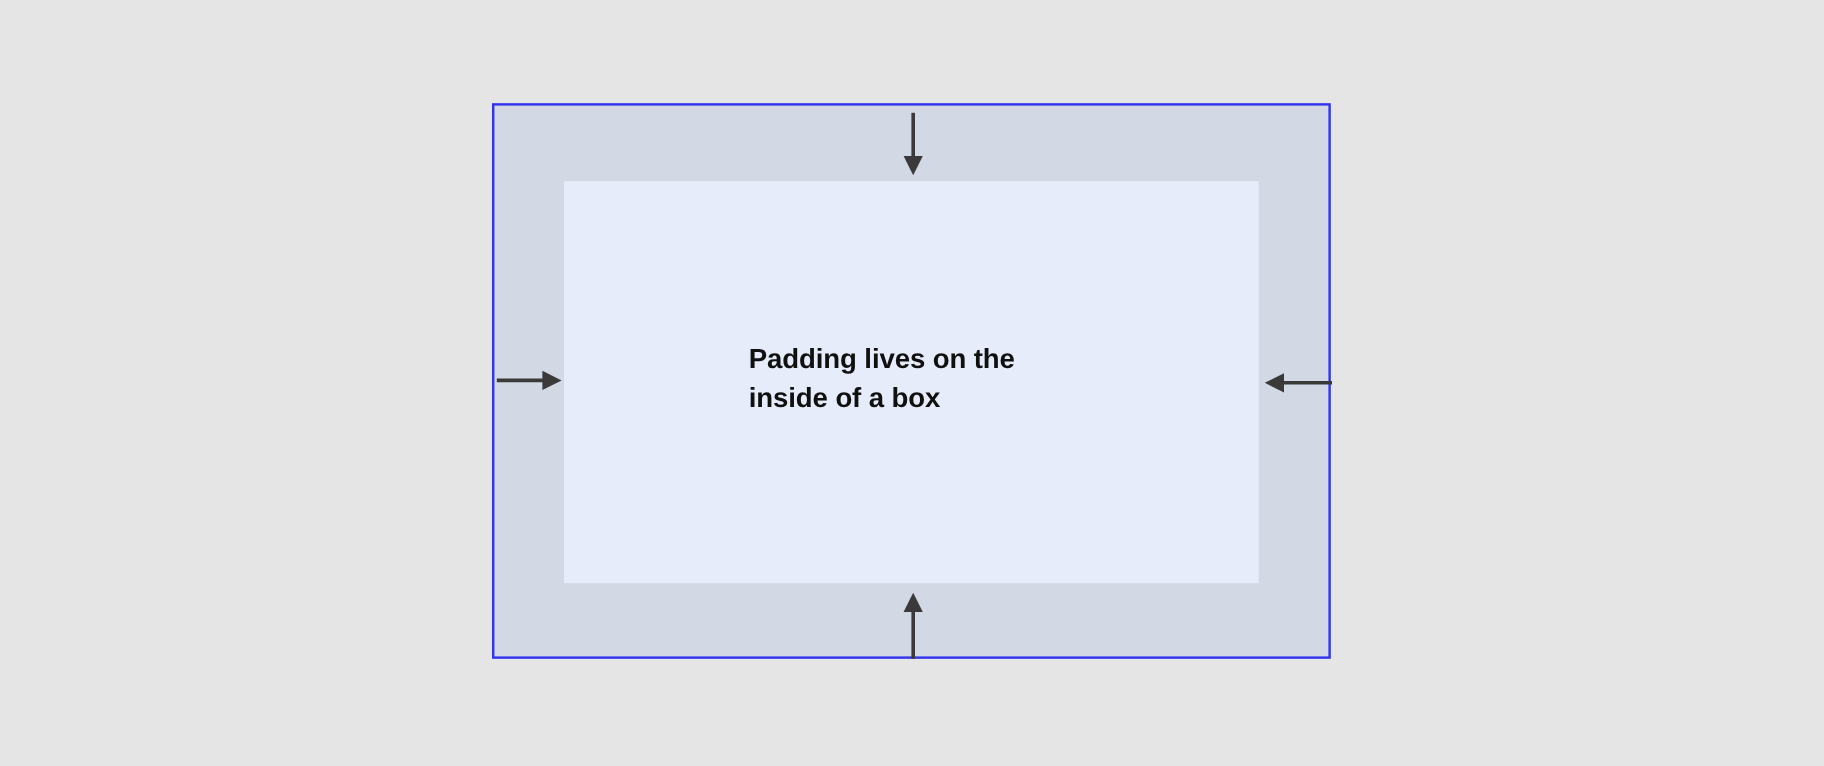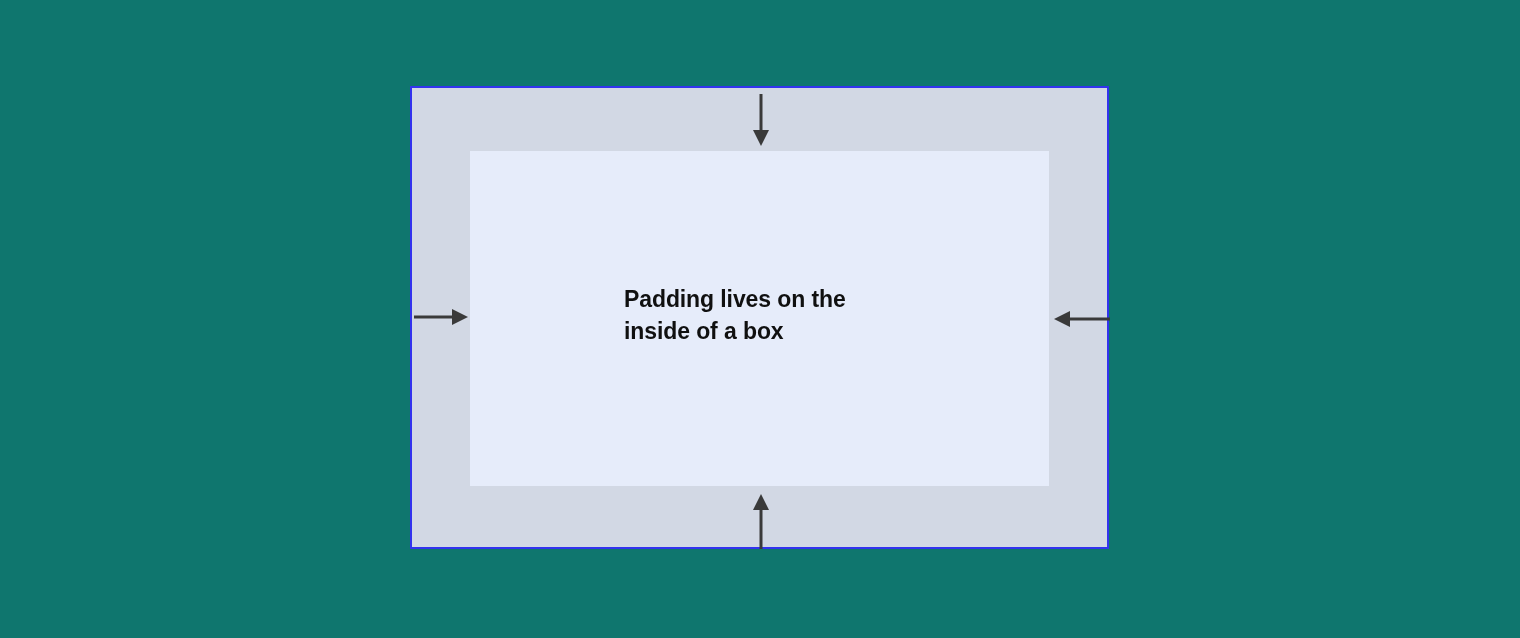--- a/index.html
+++ b/index.html
@@ -11,21 +11,21 @@
     width: 1520px;
     height: 638px;
     font-family: "Liberation Sans", sans-serif;
     overflow: hidden;
   }
 
   #canvas {
     position: relative;
     width: 1520px;
     height: 638px;
-    background: #0f766e;
+    background: #e5e5e5;
   }
 
   
   .box-outer {
     position: absolute;
     left: 410px;
     top: 86px;
     width: 695px;
     height: 459px;
     border: 2px solid #3333ee;

